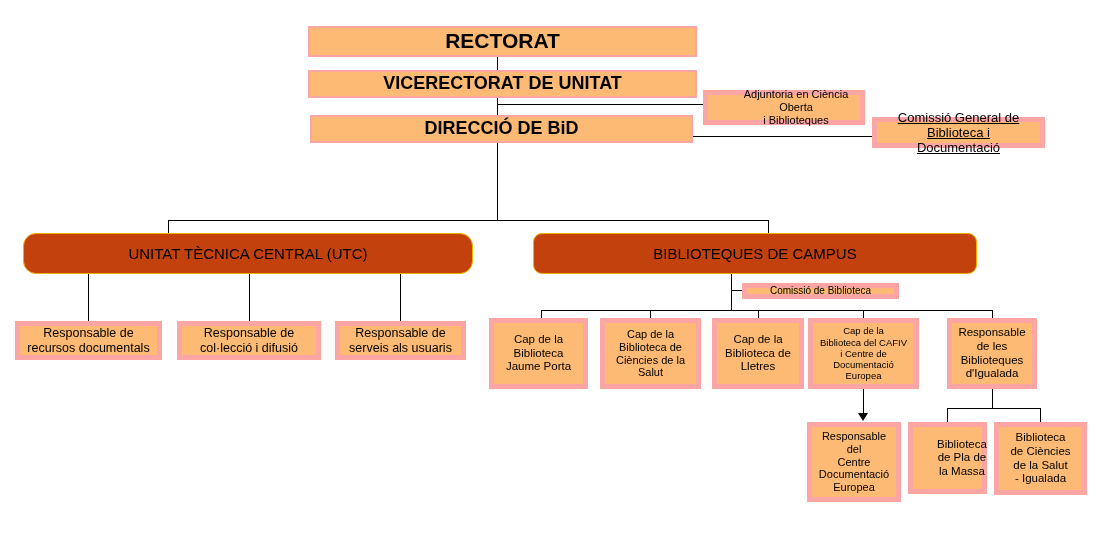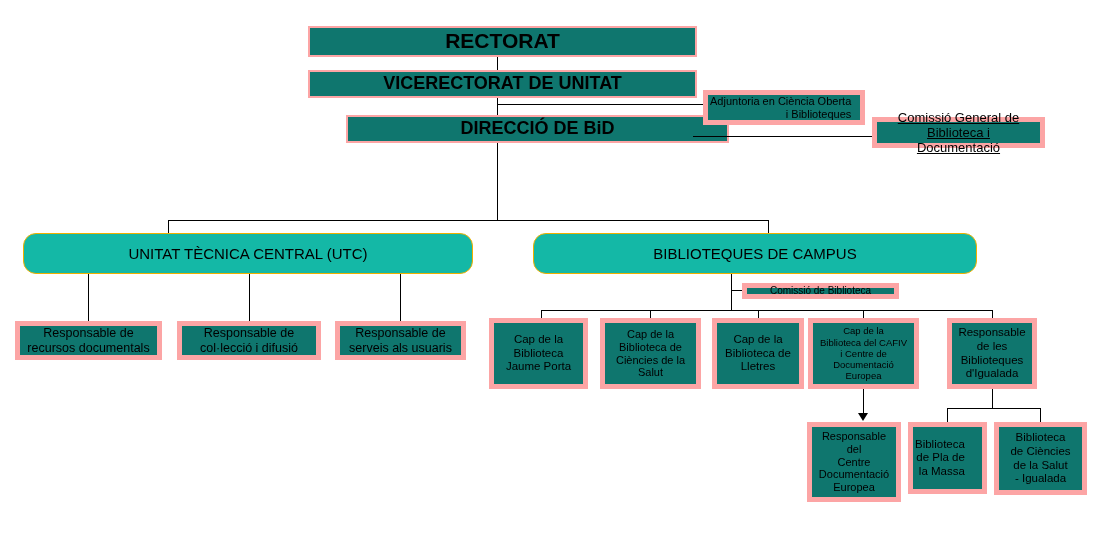--- a/index.html
+++ b/index.html
@@ -7,69 +7,69 @@
     position:relative;
     width:1106px;height:537px;
     background:#ffffff;
     font-family:"Liberation Sans","DejaVu Sans",sans-serif;
     color:#000;
     overflow:hidden;
   }
   .node{
     position:absolute;
     box-sizing:border-box;
-    background:#0f766e;
+    background:#fdba74;
     border:5px solid #fca5a5;
     display:flex;
     align-items:center;
     justify-content:center;
     text-align:center;
     white-space:pre-line;
     line-height:1.18;
   }
   .node.toplevel{border-width:2px;font-weight:bold;}
   .node.orange{
-    background:#14b8a6;
+    background:#c2410c;
     border:1px solid #EFB000;
     border-radius:13px;
   }
   .node.leftalign{
     justify-content:flex-start;
-    text-align:right;
-    padding-left:2px;
+    text-align:center;
+    padding-left:24px;
   }
   .line{position:absolute;background:#000;}
   .arrowhead{
     position:absolute;
     width:0;height:0;
     border-left:5px solid transparent;
     border-right:5px solid transparent;
     border-top:8px solid #000;
   }
 </style>
 </head>
 <body>
 
 <div id="canvas">
 
   <div class="node toplevel" style="left:308px;top:26px;width:389px;height:31px;font-size:21px;">RECTORAT</div>
 
   <div class="node toplevel" style="left:308px;top:70px;width:389px;height:28px;font-size:18px;">VICERECTORAT DE UNITAT</div>
 
-  <div class="node toplevel" style="left:310px;top:115px;width:383px;height:28px;font-size:18px;margin-left:36px;">DIRECCIÓ DE BiD</div>
+  <div class="node toplevel" style="left:310px;top:115px;width:383px;height:28px;font-size:18px;">DIRECCIÓ DE BiD</div>
 
   <div class="node leftalign" style="left:703px;top:90px;width:162px;height:35px;font-size:11px;">Adjuntoria en Ciència Oberta
 i Biblioteques</div>
 
   <div class="node" style="left:872px;top:117px;width:173px;height:31px;font-size:13px;text-decoration:underline;">Comissió General de Biblioteca i
 Documentació</div>
 
   <div class="node orange" style="left:23px;top:233px;width:450px;height:41px;font-size:15px;">UNITAT TÈCNICA CENTRAL (UTC)</div>
 
-  <div class="node orange" style="left:533px;top:233px;width:444px;height:41px;font-size:15px;">BIBLIOTEQUES DE CAMPUS</div>
+  <div class="node orange" style="left:533px;top:233px;width:444px;height:41px;font-size:15px;border-radius:9px;">BIBLIOTEQUES DE CAMPUS</div>
 
   <div class="node" style="left:15px;top:321px;width:147px;height:39px;font-size:12.5px;">Responsable de
 recursos documentals</div>
 
   <div class="node" style="left:177px;top:321px;width:144px;height:39px;font-size:12.5px;">Responsable de
 col·lecció i difusió</div>
 
   <div class="node" style="left:335px;top:321px;width:131px;height:39px;font-size:12.5px;">Responsable de
 serveis als usuaris</div>
 

